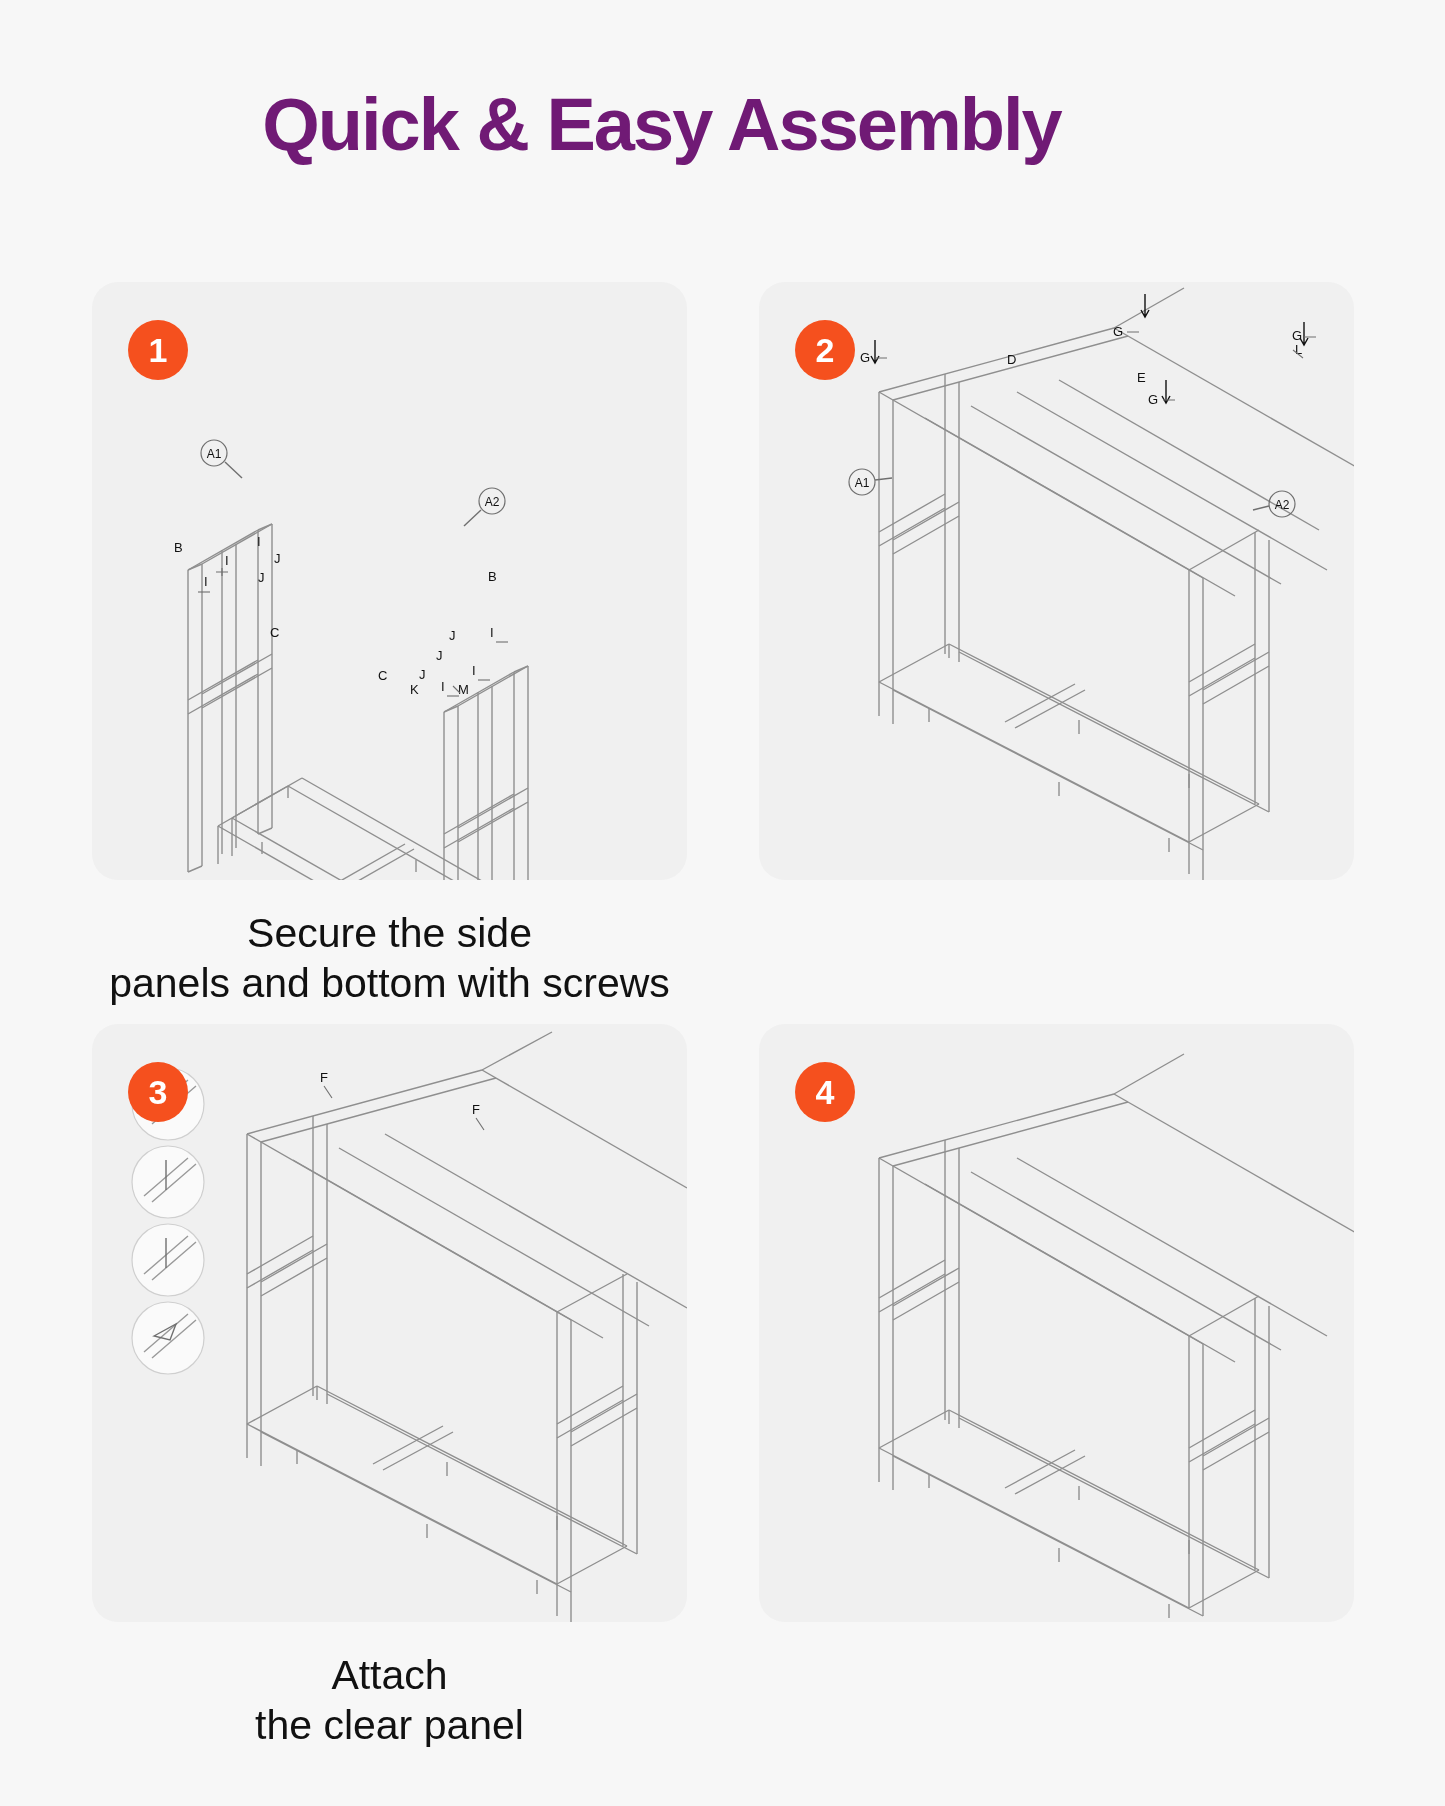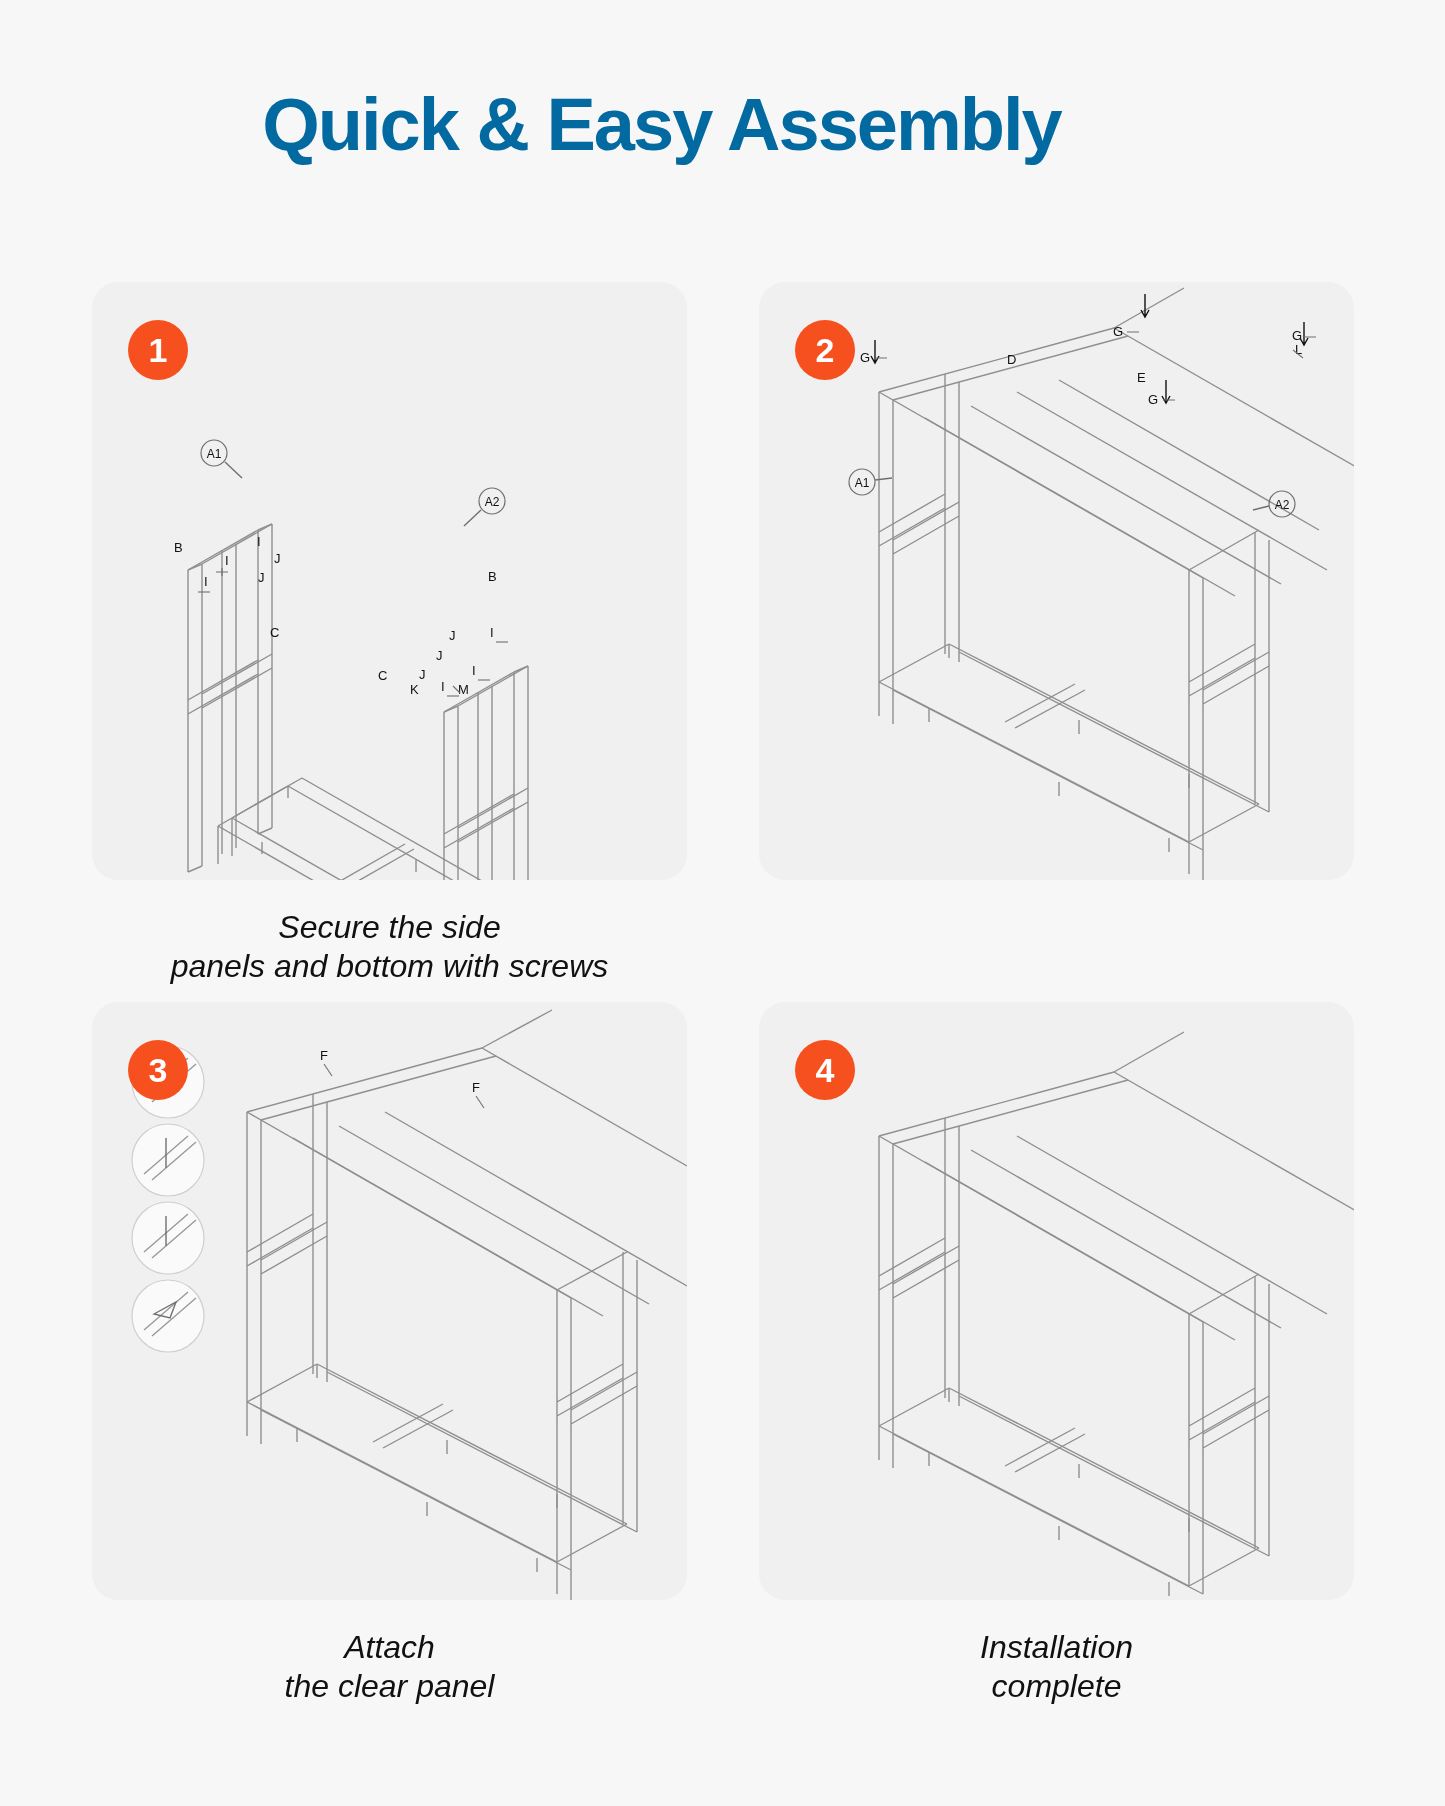--- a/index.html
+++ b/index.html
@@ -22,21 +22,21 @@
   }
   .title {
     position: absolute;
     top: 88px;
     left: 0;
     width: 1323px;
     text-align: center;
     font-size: 74px;
     font-weight: bold;
     letter-spacing: -2px;
-    color: #0369a1;
+    color: #701a75;
     line-height: 1.0;
   }
   .grid {
     position: absolute;
     top: 282px;
     left: 92px;
     width: 1262px;
     display: flex;
     flex-wrap: wrap;
     gap: 0px 72px;
@@ -65,25 +65,24 @@
     font-size: 34px;
     font-weight: bold;
     display: flex;
     align-items: center;
     justify-content: center;
     z-index: 5;
   }
   .caption {
     margin-top: 28px;
     text-align: center;
-    font-size: 32px;
+    font-size: 41px;
     line-height: 1.22;
     color: #111;
     white-space: pre-line;
-    font-style: italic;
   }
   .svgwrap {
     position: absolute;
     inset: 0;
   }
   svg { display: block; }
   .lbl {
     font-family: "Liberation Sans", sans-serif;
     font-size: 13px;
     fill: #111;
@@ -345,18 +344,16 @@
               <path d="M120 424 L190 386 M430 584 L500 546"></path>
               <path d="M190 386 L500 546 M200 394 L510 554"></path>
               <path d="M246 464 L316 426 M256 470 L326 432"></path>
               <path d="M170 450 L170 464 M300 524 L300 538 M410 580 L410 594"></path>
               <path d="M190 386 L190 400 M320 462 L320 476 M430 516 L430 530"></path>
               <path d="M120 424 L120 458 M134 432 L134 466"></path>
             </g>
           </svg>
         </div>
       </div>
-      <div class="caption">Installation
-complete</div>
     </div>
 
   </div>
 </div>
 
 </body></html>

